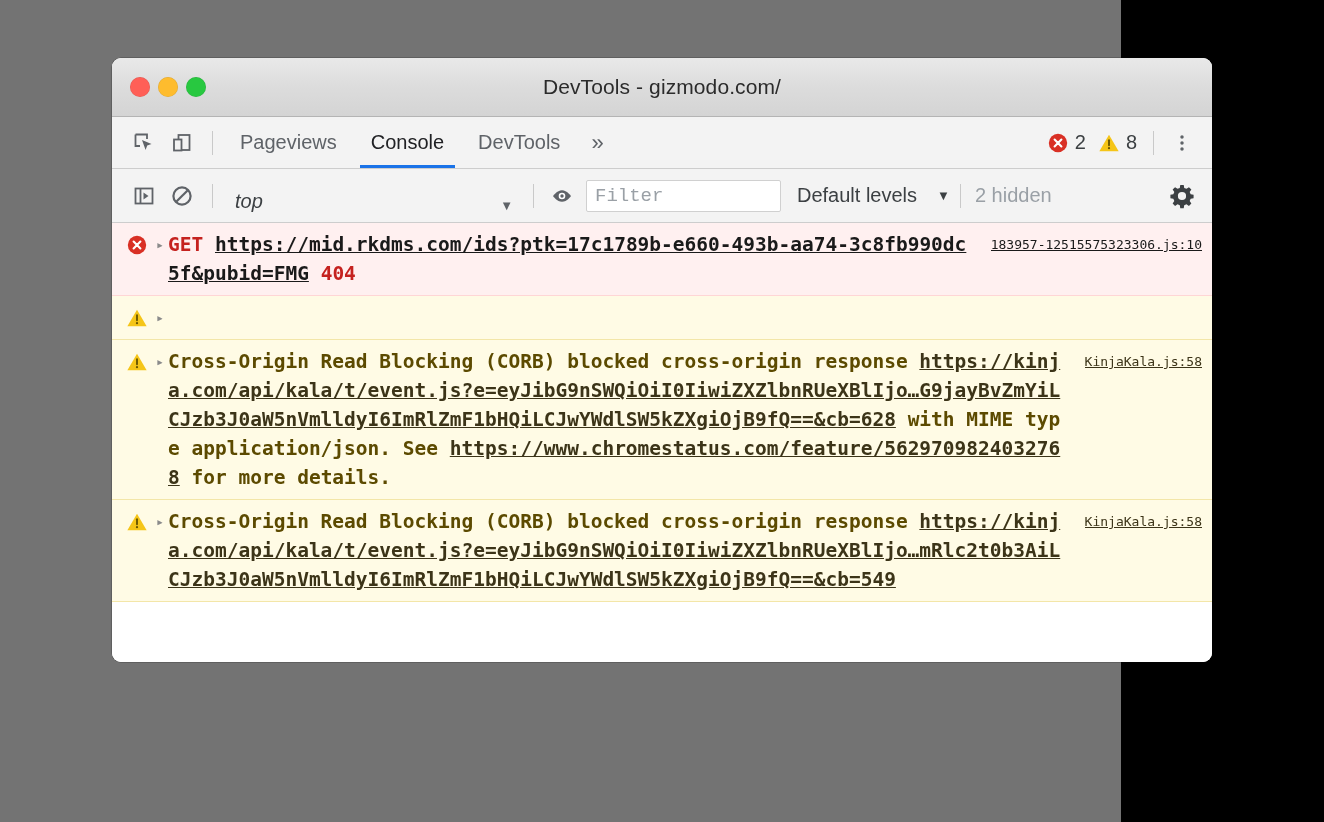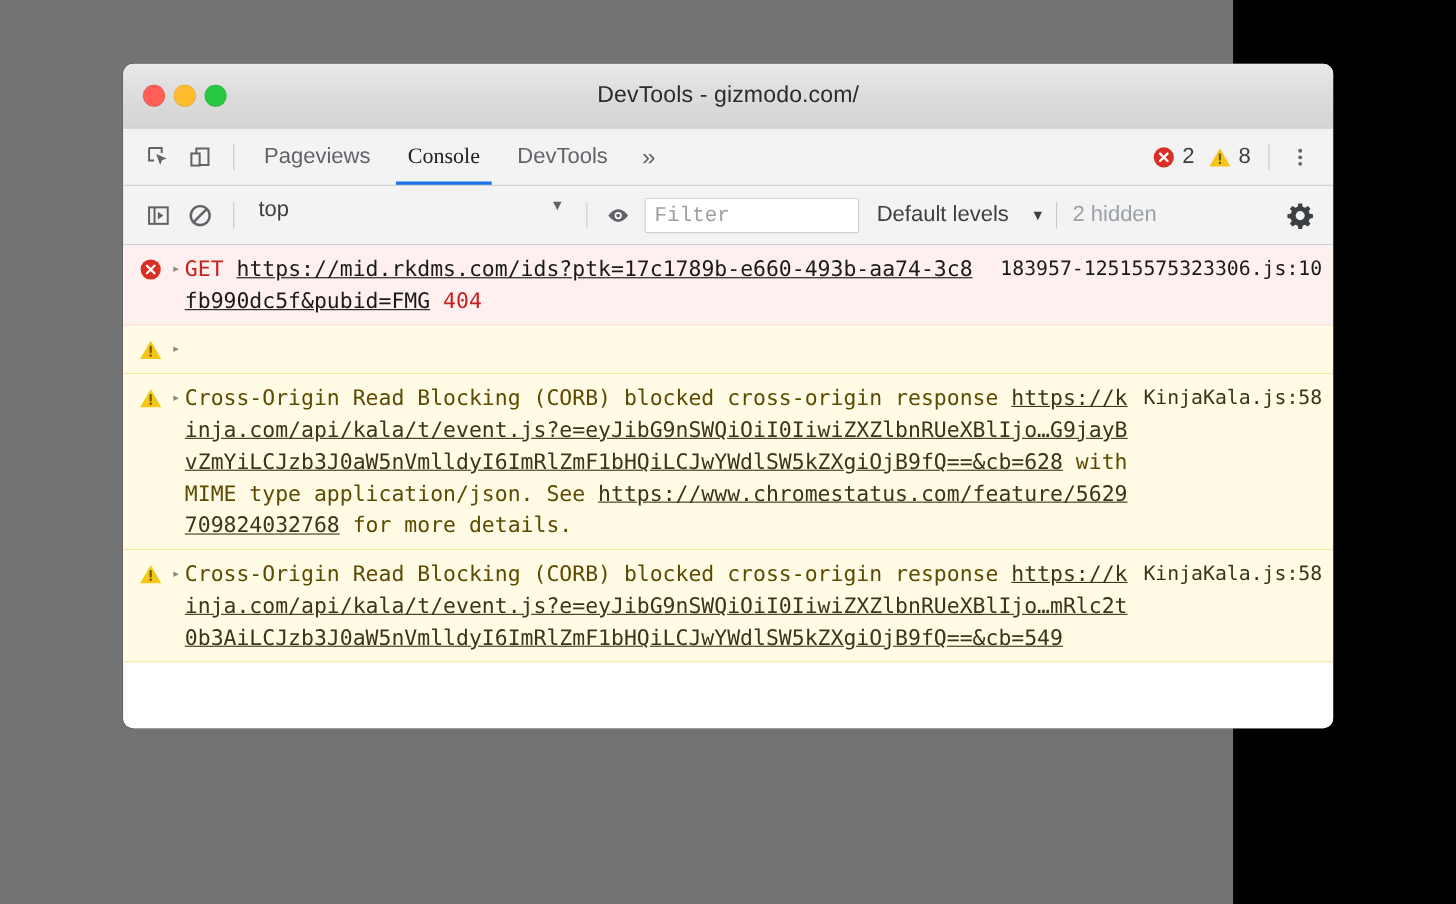--- a/index.html
+++ b/index.html
@@ -100,21 +100,21 @@
   .tab {
     position: relative;
     display: flex;
     align-items: center;
     padding: 0 17px;
     font-size: 20px;
     color: #5f6368;
     height: 100%;
     box-sizing: border-box;
   }
-  .tab.active { color: #202124; font-family: Liberation Serif, serif; }
+  .tab.active { color: #202124; }
   .tab.active::after {
     content: "";
     position: absolute;
     left: 6px;
     right: 6px;
     bottom: 0;
     height: 3px;
     background: #1a73e8;
   }
   .tab-more {
@@ -147,27 +147,28 @@
     height: 54px;
     background: #f3f3f3;
     border-bottom: 1px solid #cdcdcd;
     display: flex;
     align-items: center;
     padding-left: 14px;
     box-sizing: border-box;
   }
   .ctx-select {
     display: flex;
-    align-items: flex-start;
+    align-items: flex-end;
     width: 300px;
     height: 34px;
     padding: 0 10px 0 12px;
     box-sizing: border-box;
     font-size: 20px;
     color: #3c4043;
+    font-style: italic;
   }
   .ctx-select .caret { margin-left: auto; font-size: 13px; color: #5f6368; }
   .filter-input {
     width: 195px;
     height: 32px;
     background: #ffffff;
     border: 1px solid #d0d0d0;
     border-radius: 2px;
     font-size: 19px;
     color: #3c4043;
@@ -253,32 +254,33 @@
   }
   .msg-text .meth { color: #c5221f; }
   .lnk {
     text-decoration: underline;
   }
   .msg.error .lnk { color: #1a1a1a; }
   .msg.warn .lnk { color: #3c3418; }
   .src-link {
     flex: 0 0 auto;
     margin-left: 14px;
+    text-decoration: underline;
     white-space: nowrap;
     overflow: hidden;
     text-overflow: clip;
     font-family: "DejaVu Sans Mono", "Liberation Mono", monospace;
-    font-size: 18px;
+    font-size: 13px;
     line-height: 29px;
   }
   .msg.error .src-link { color: #1a1a1a; max-width: 345px; }
   .msg.warn  .src-link { color: #3c3418; }
 
   .msg-main { display: flex; width: 100%; align-items: flex-start; }
-  .msg-left { flex: 1 1 auto; min-width: 0; }
+  .msg-left { flex: 1 1 auto; min-width: 0; font-weight: bold; }
 </style>
 </head>
 <body>
 
 <div id="stage">
 
   <div class="window">
 
     <div class="titlebar">
       <div class="traffic">

